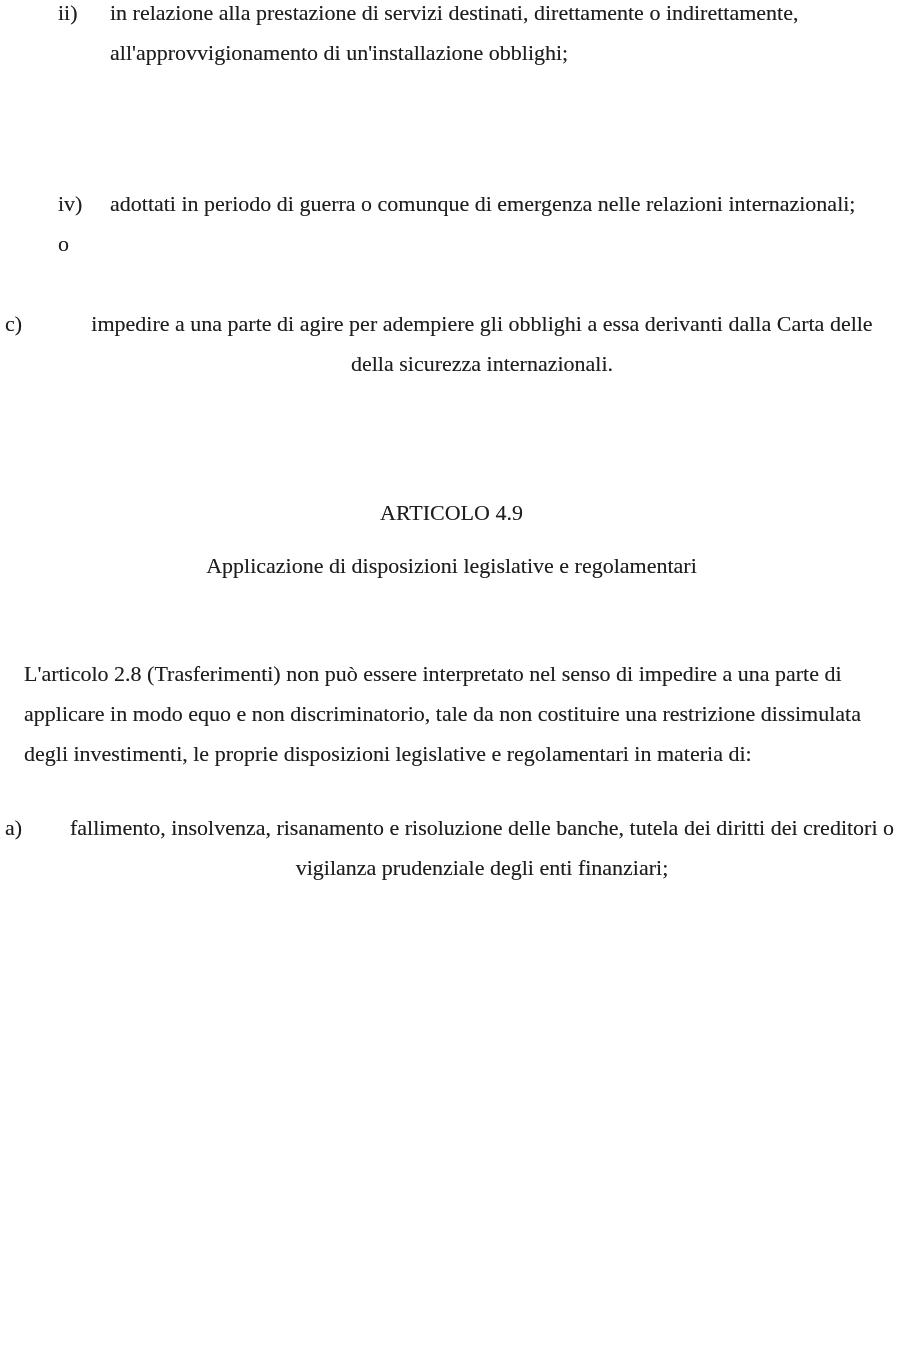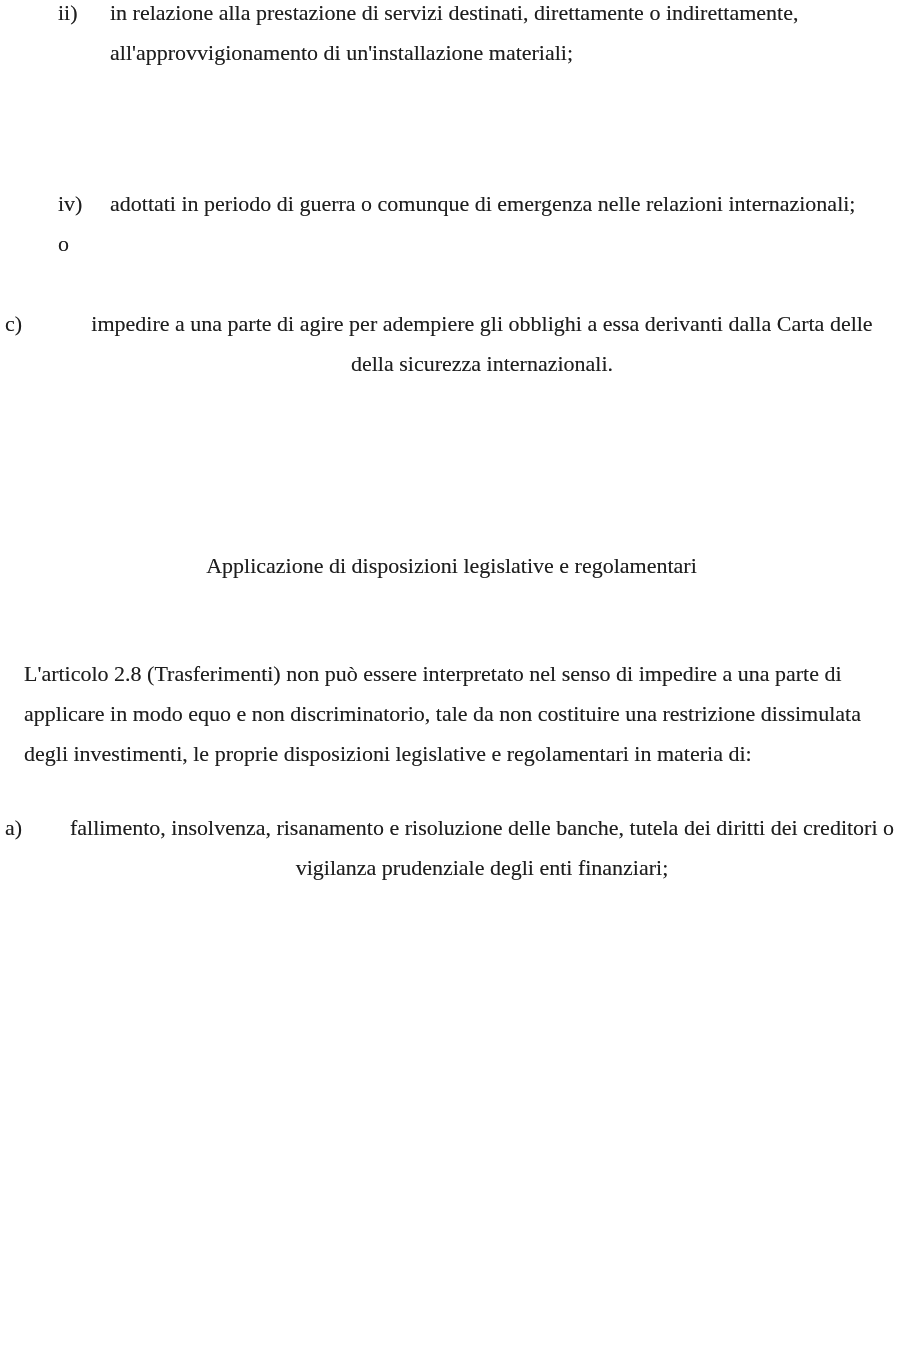--- a/index.html
+++ b/index.html
@@ -39,36 +39,39 @@
   .line { white-space: pre; }
 </style>
 </head>
 <body>
 
 <div class="page">
 
   <section class="block" style="top:-7px">
     <span class="marker marker-l2">ii)</span>
     <div class="line indent-l2">in relazione alla prestazione di servizi destinati, direttamente o indirettamente,</div>
-    <div class="line indent-l2">all'approvvigionamento di un'installazione materiali;</div>
+    <div class="line indent-l2">all'approvvigionamento di un'installazione obblighi;</div>
   </section>
 
 
   <section class="block" style="top:184px">
     <span class="marker marker-l2">iv)</span>
     <div class="line indent-l2">adottati in periodo di guerra o comunque di emergenza nelle relazioni internazionali;</div>
     <div class="line indent-cont">o</div>
   </section>
 
   <section class="block" style="top:304px">
     <span class="marker marker-l1">c)</span>
     <div class="line indent-l1">impedire a una parte di agire per adempiere gli obblighi a essa derivanti dalla Carta delle</div>
     <div class="line indent-l1">della sicurezza internazionali.</div>
   </section>
 
+  <section class="block centered" style="top:493px">
+    <div class="line">ARTICOLO 4.9</div>
+  </section>
 
   <section class="block centered" style="top:546px">
     <div class="line">Applicazione di disposizioni legislative e regolamentari</div>
   </section>
 
   <section class="block para-left" style="top:654px">
     <div class="line">L'articolo 2.8 (Trasferimenti) non può essere interpretato nel senso di impedire a una parte di</div>
     <div class="line">applicare in modo equo e non discriminatorio, tale da non costituire una restrizione dissimulata</div>
     <div class="line">degli investimenti, le proprie disposizioni legislative e regolamentari in materia di:</div>
   </section>

